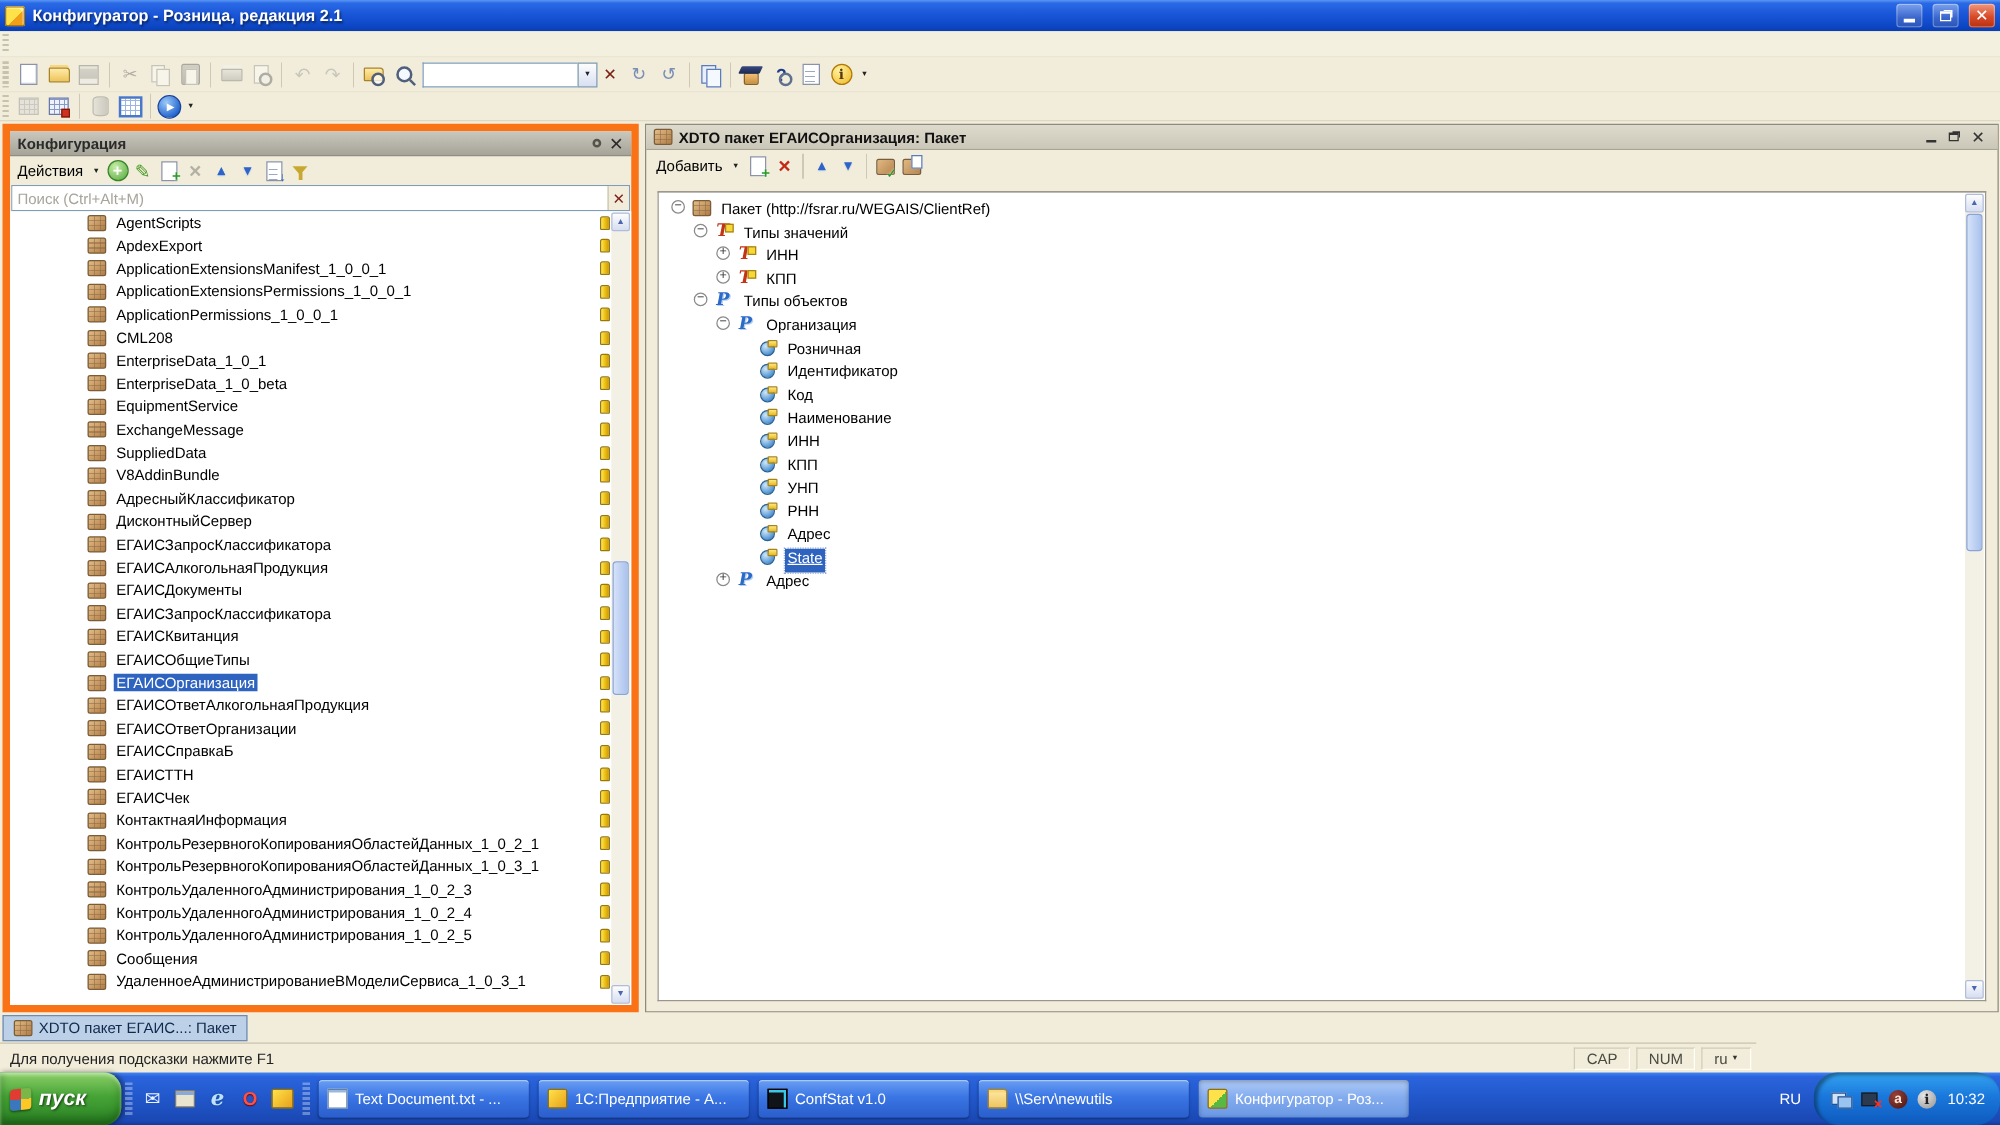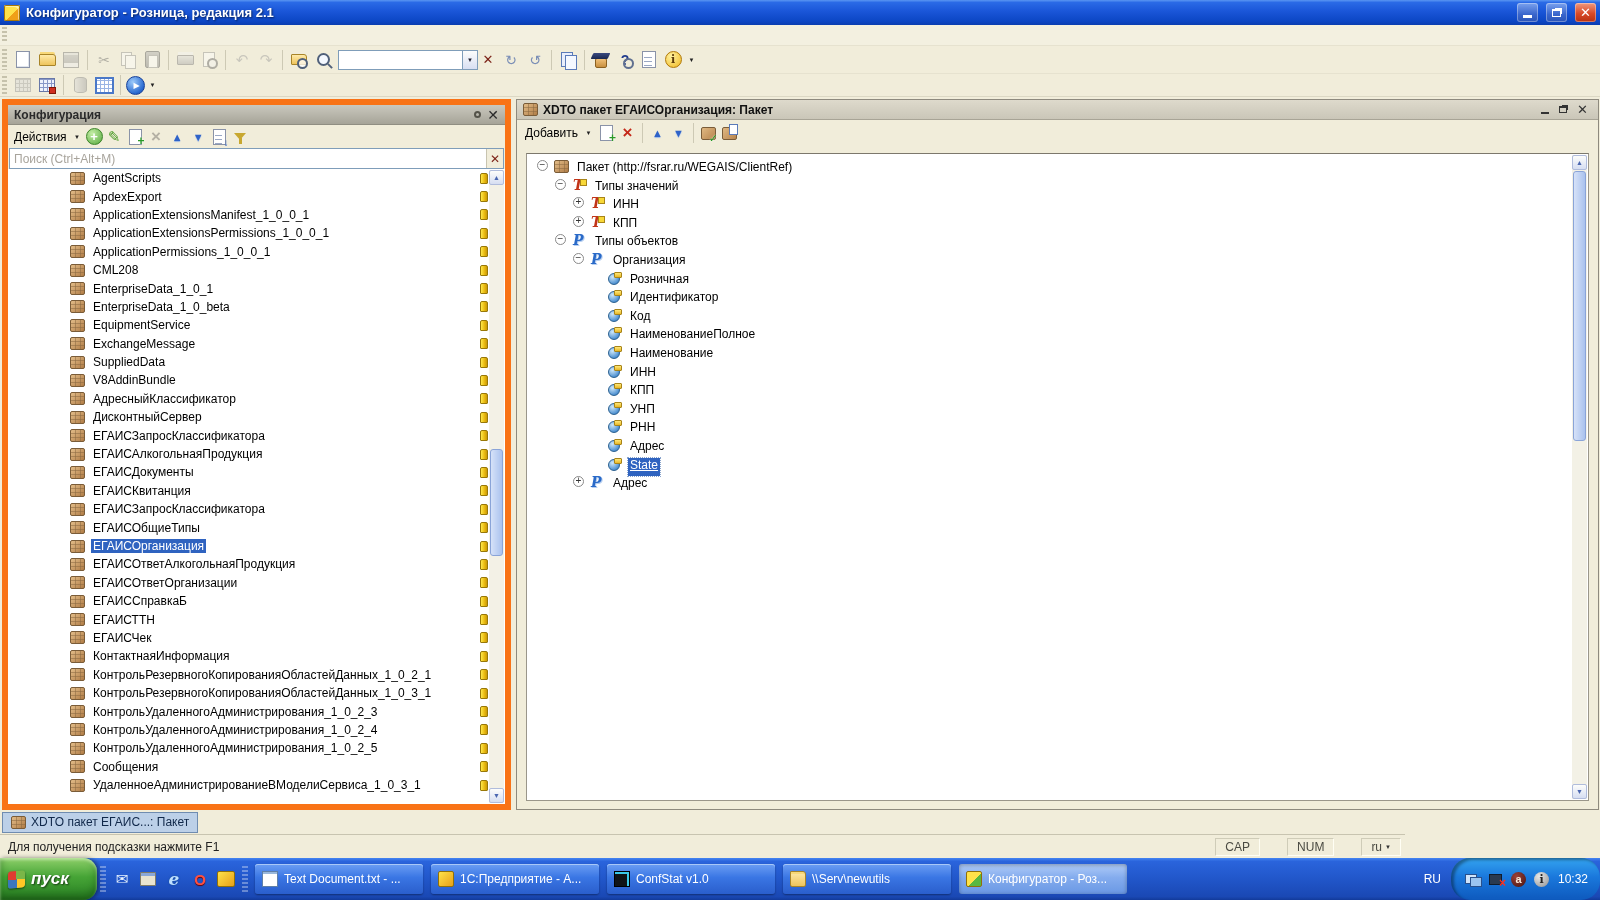--- a/index.html
+++ b/index.html
@@ -137,21 +137,21 @@
   .trow.selected .lbl{background:#2f63c0;color:#fff;outline:1px dotted #8aa4cc;text-decoration:underline;}
 
   .sb{position:absolute;top:1px;right:1px;bottom:1px;width:15px;background:#f3f1e6;}
   .sb .ar{position:absolute;left:0;right:0;height:15px;background:linear-gradient(#fdfdfb,#d6def2);border:1px solid #b0bcdc;border-radius:2px;display:flex;align-items:center;justify-content:center;font-size:7px;color:#4a66b0;}
   .sb .ar.up{top:0;}.sb .ar.down{bottom:0;}
   .sb .thumb{position:absolute;left:1px;right:1px;background:linear-gradient(90deg,#d6e2f8,#aac2ee);border:1px solid #8aa4d8;border-radius:3px;}
 
   
   .tabstrip{position:absolute;left:0;top:810px;width:1600px;height:24px;background:#f1edda;display:flex;align-items:center;}
   .mditab{margin-left:2px;height:21px;display:flex;align-items:center;gap:5px;padding:0 8px;background:#bcd0e8;border:1px solid #6f8cb0;color:#10284a;white-space:nowrap;}
-  .statusbar{position:absolute;left:0;top:834px;width:1405px;height:24px;background:#f1edda;border-top:1px solid #c8c4b0;display:flex;align-items:center;padding:0 8px;color:#222;gap:22px;}
+  .statusbar{position:absolute;left:0;top:834px;width:1405px;height:24px;background:#f1edda;border-top:1px solid #c8c4b0;display:flex;align-items:center;padding:0 8px;color:#222;}
   .statusbar .hint{flex:1;}
   .scell{border:1px solid;border-color:#cfccb8 #fffef4 #fffef4 #cfccb8;padding:1px 9px;margin-left:5px;color:#4a4a42;}
   .scell.lang{display:flex;align-items:center;gap:3px;margin-right:-4px;}
   .scell.lang::after{content:"▼";font-size:6px;color:#333;}
 
   
   .taskbar{position:absolute;left:0;top:858px;width:1600px;height:42px;background:linear-gradient(#4585f2 0%,#2a64dc 8%,#2258cc 45%,#1a48b4 92%,#123a9a 100%);display:flex;align-items:center;}
   .startbtn{width:97px;height:42px;border-radius:0 14px 14px 0;background:linear-gradient(#8ed06a,#46a436 45%,#2f8828 90%,#247020);box-shadow:inset 0 2px 3px #dcf8c8a0,inset 0 -5px 8px #14500fa0,2px 0 4px #00000070;display:flex;align-items:center;gap:6px;padding-left:8px;color:#fff;font-weight:bold;font-style:italic;font-size:17px;text-shadow:1px 1px 2px #000000a0;flex:none;}
   .flag{width:17px;height:17px;border-radius:3px;background:conic-gradient(#7ab648 0 90deg,#ffc726 90deg 180deg,#3b77bc 180deg 270deg,#e03c31 270deg 360deg);transform:skewY(-6deg);box-shadow:0 1px 2px #00000090;flex:none;}
   .qsep{width:6px;height:26px;margin:0 3px;background:repeating-linear-gradient(180deg,#ffffff55 0 2px,transparent 2px 4px);flex:none;}
@@ -394,27 +394,27 @@
             <span class="lock"></span>
           </div>
           <div class="lrow">
             <span class="t-package"></span>
             <span class="lbl">ЕГАИСДокументы</span>
             <span class="sp"></span>
             <span class="lock"></span>
           </div>
           <div class="lrow">
             <span class="t-package"></span>
+            <span class="lbl">ЕГАИСЗапросКлассификатора</span>
+            <span class="sp"></span>
+            <span class="lock"></span>
+          </div>
+          <div class="lrow">
+            <span class="t-package"></span>
             <span class="lbl">ЕГАИСКвитанция</span>
-            <span class="sp"></span>
-            <span class="lock"></span>
-          </div>
-          <div class="lrow">
-            <span class="t-package"></span>
-            <span class="lbl">ЕГАИСЗапросКлассификатора</span>
             <span class="sp"></span>
             <span class="lock"></span>
           </div>
           <div class="lrow">
             <span class="t-package"></span>
             <span class="lbl">ЕГАИСОбщиеТипы</span>
             <span class="sp"></span>
             <span class="lock"></span>
           </div>
           <div class="lrow selected">
@@ -575,25 +575,20 @@
           </div>
           <div class="trow" data-icon="property" data-expand="none" style="--lvl: 3;">
             <span class="exp"></span>
             <span class="tico t-property"></span>
             <span class="lbl">Идентификатор</span>
           </div>
           <div class="trow" data-icon="property" data-expand="none" style="--lvl: 3;">
             <span class="exp"></span>
             <span class="tico t-property"></span>
             <span class="lbl">Код</span>
-          </div>
-          <div class="trow" data-icon="property" data-expand="none" style="--lvl: 3;">
-            <span class="exp"></span>
-            <span class="tico t-property"></span>
-            <span class="lbl">НаименованиеПолное</span>
           </div>
           <div class="trow" data-icon="property" data-expand="none" style="--lvl: 3;">
             <span class="exp"></span>
             <span class="tico t-property"></span>
             <span class="lbl">Наименование</span>
           </div>
           <div class="trow" data-icon="property" data-expand="none" style="--lvl: 3;">
             <span class="exp"></span>
             <span class="tico t-property"></span>
             <span class="lbl">ИНН</span>

